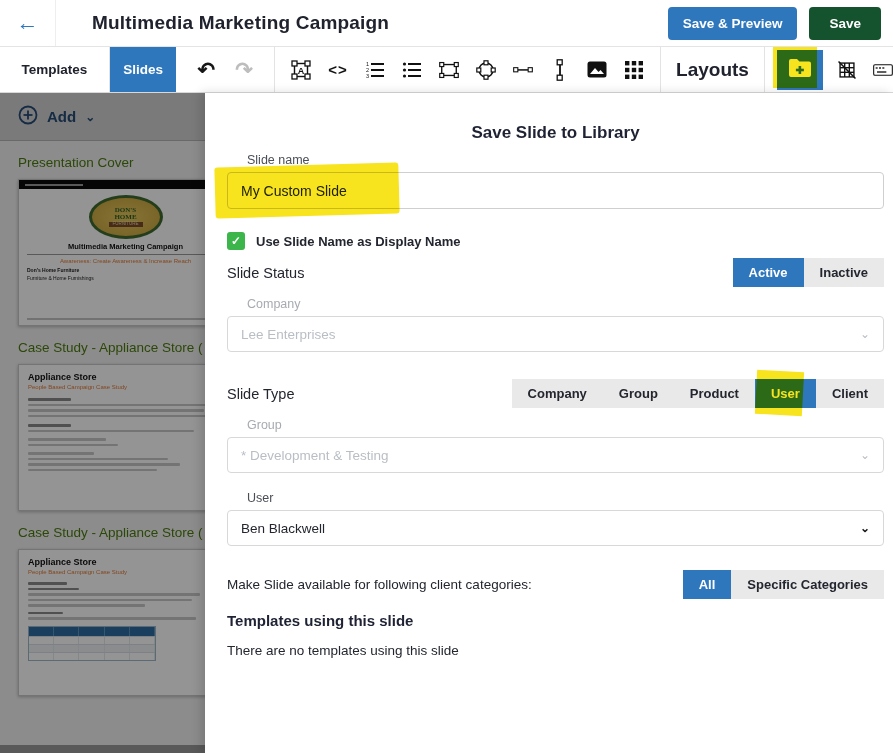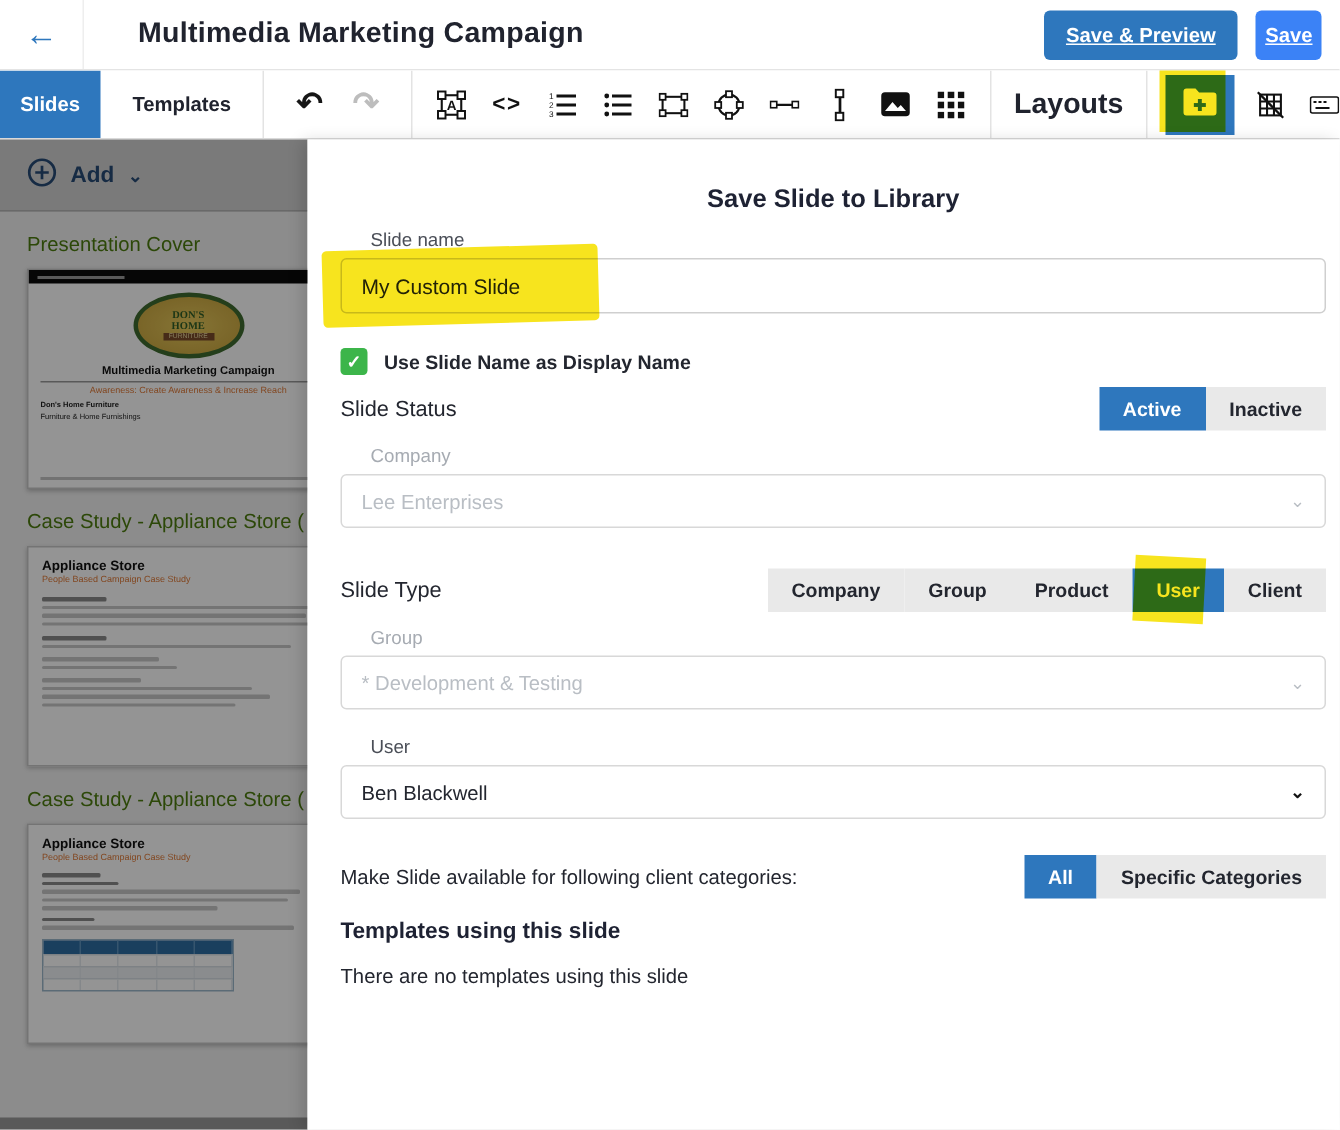--- a/index.html
+++ b/index.html
@@ -6,23 +6,23 @@
   html,body { width:893px; height:753px; overflow:hidden; background:#fff;
     font-family:"Liberation Sans", sans-serif; color:#23262f; }
 
   
   .app-header { position:absolute; left:0; top:0; width:893px; height:47px;
     background:#fff; border-bottom:1px solid #e4e4e4; display:flex; align-items:center; }
   .back-btn { width:56px; height:100%; display:flex; align-items:center; justify-content:center;
     color:#2e77bd; font-size:22px; cursor:pointer; background:none; border:none; border-right:1px solid #eee; }
   .doc-title { font-size:19px; font-weight:700; color:#20232e; margin-left:36px; letter-spacing:.2px; }
   .header-actions { margin-left:auto; display:flex; gap:12px; margin-right:12px; }
-  .btn { border:none; border-radius:4px; font-family:inherit; font-weight:700; font-size:13.5px; cursor:pointer;text-decoration:underline; }
+  .btn { border:none; border-radius:4px; font-family:inherit; font-weight:700; font-size:13.5px; cursor:pointer; }
   .btn-blue { background:#2e77bd; color:#fff; padding:9px 15px; }
-  .btn-green { background:#3b82f6; color:#fff; padding:9px 6px; }
+  .btn-green { background:#14532d; color:#fff; padding:9px 20px; }
 
   
   .toolbar { position:absolute; left:0; top:47px; width:893px; height:46px; background:#fff;
     border-bottom:1px solid #d9d9d9; display:flex; align-items:stretch; overflow:hidden; }
   .tb-tab { display:flex; align-items:center; justify-content:center; font-size:13.5px; font-weight:700; cursor:pointer; }
   .tb-tab.active { background:#2e77bd; color:#fff; width:72px; }
   .tb-tab.plain { width:118px; color:#20232e; border-right:1px solid #e3e3e3; }
   .undo-redo { width:106px; display:flex; align-items:center; justify-content:center; gap:20px;
     border-right:1px solid #e3e3e3; font-size:21px; font-weight:700; }
   .undo { color:#161616; cursor:pointer; } .redo { color:#bdbdbd; cursor:pointer; }
@@ -119,22 +119,22 @@
       <span>←</span>
     </button>
   <div class="doc-title">Multimedia Marketing Campaign</div>
   <div class="header-actions">
     <button class="btn btn-blue">Save &amp; Preview</button>
     <button class="btn btn-green">Save</button>
   </div>
 </div>
 
 <div class="toolbar">
+  <div class="tb-tab plain">Templates</div>
   <div class="tb-tab active">Slides</div>
-  <div class="tb-tab plain">Templates</div>
   <div class="undo-redo">
     <span class="undo">↶</span>
     <span class="redo">↷</span>
   </div>
   <div class="tb-icons">
     <span class="tb-icon">
       <svg width="20" height="20" viewBox="0 0 20 20">
           <rect x="3.5" y="3.5" width="13" height="13" fill="none" stroke="#111" stroke-width="1.4"></rect>
           <rect x="1" y="1" width="5" height="5" fill="#fff" stroke="#111" stroke-width="1.3"></rect>
           <rect x="14" y="1" width="5" height="5" fill="#fff" stroke="#111" stroke-width="1.3"></rect>

